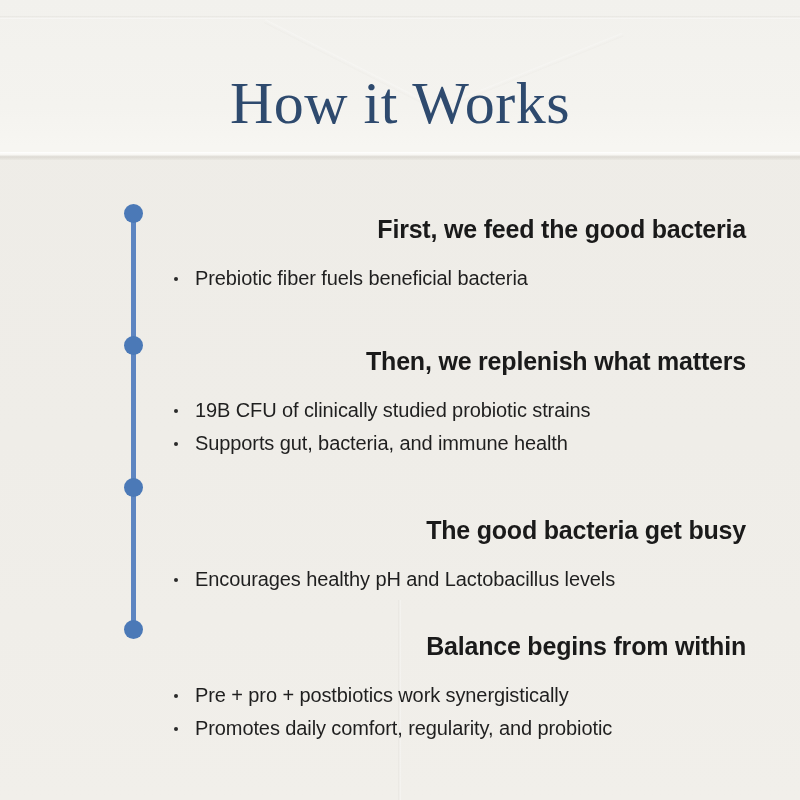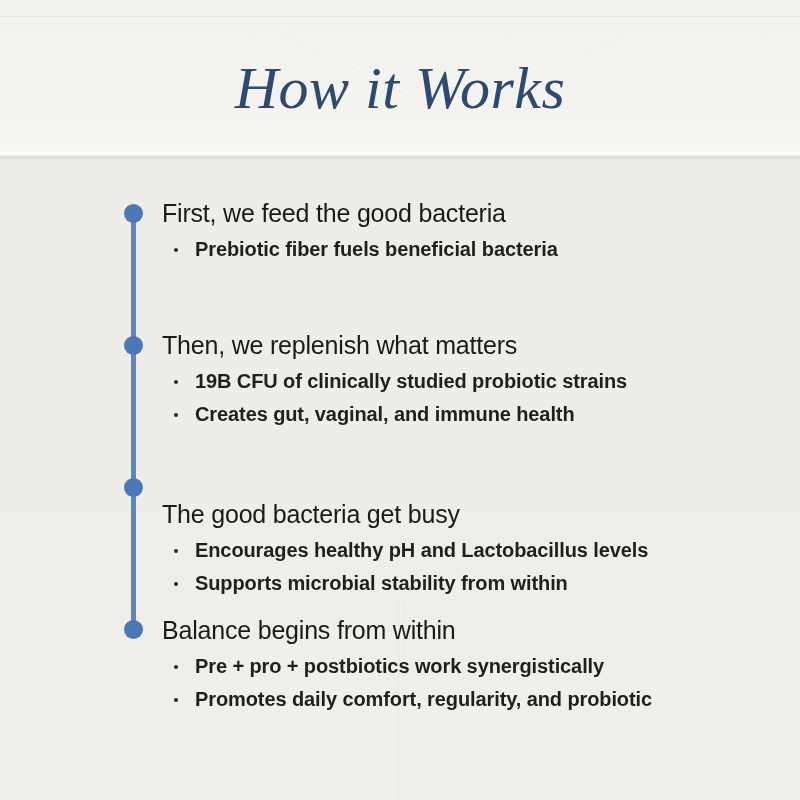--- a/index.html
+++ b/index.html
@@ -43,28 +43,27 @@
     transform: rotate(-22deg); opacity: 0.55;
   }
   .crease-vert-bottom {
     position: absolute; top: 600px; left: 398px; width: 3px; height: 200px;
     background: linear-gradient(90deg, rgba(170,165,155,0.14), rgba(255,255,255,0.5));
     opacity: 0.8;
   }
 
   
   .title {
-    position: absolute; top: 57px; left: 0; width: 800px;
+    position: absolute; top: 72px; left: 0; width: 800px;
     margin: 0; text-align: center;
     font-family: "Liberation Serif", "DejaVu Serif", serif;
     font-weight: 400;
     font-size: 60px; line-height: 62px;
     color: var(--navy, #2e4a6e);
     letter-spacing: 0.5px;
-    font-style: italic;
   }
 
   
   .timeline-line {
     position: absolute; left: 131px; top: 213px;
     width: 5px; height: 417px;
     border-radius: 3px;
     background: var(--line-blue, #5d85c1);
   }
   .timeline-dot {
@@ -80,29 +79,30 @@
   
   .step {
     position: absolute; left: 162px; width: 600px;
   }
   .step-1 { top: 196px; }
   .step-2 { top: 328px; }
   .step-3 { top: 497px; }
   .step-4 { top: 613px; }
 
   .step-heading {
-    margin: 0;
+    margin: 16px;
     font-size: 25px; line-height: 34px;
-    font-weight: 400;
+    font-weight: 700;
     letter-spacing: -0.2px;
     color: #1a1a1a;
+    text-align: right;
   }
   .bullet-list {
     list-style: none;
-    margin: 3px 0 0 0; padding: 0; font-weight: bold;
+    margin: 3px 0 0 0; padding: 0;
   }
   .bullet-item {
     position: relative;
     padding-left: 33px;
     font-size: 20px; line-height: 33px;
     letter-spacing: -0.1px;
     color: var(--text, #1f1f1f);
   }
   .bullet-marker {
     position: absolute; left: 12px; top: 14.5px;
@@ -142,35 +142,31 @@
 
   <section class="step step-2">
     <h2 class="step-heading">Then, we replenish what matters</h2>
     <ul class="bullet-list">
       <li class="bullet-item">
         <span class="bullet-marker"></span>
         <span>19B CFU of clinically studied probiotic strains</span>
       </li>
       <li class="bullet-item">
         <span class="bullet-marker"></span>
-        <span>Creates gut, vaginal, and immune health</span>
+        <span>Supports gut, bacteria, and immune health</span>
       </li>
     </ul>
   </section>
 
   <section class="step step-3">
     <h2 class="step-heading">The good bacteria get busy</h2>
     <ul class="bullet-list">
       <li class="bullet-item">
         <span class="bullet-marker"></span>
         <span>Encourages healthy pH and Lactobacillus levels</span>
-      </li>
-      <li class="bullet-item">
-        <span class="bullet-marker"></span>
-        <span>Supports microbial stability from within</span>
       </li>
     </ul>
   </section>
 
   <section class="step step-4">
     <h2 class="step-heading">Balance begins from within</h2>
     <ul class="bullet-list">
       <li class="bullet-item">
         <span class="bullet-marker"></span>
         <span>Pre + pro + postbiotics work synergistically</span>

